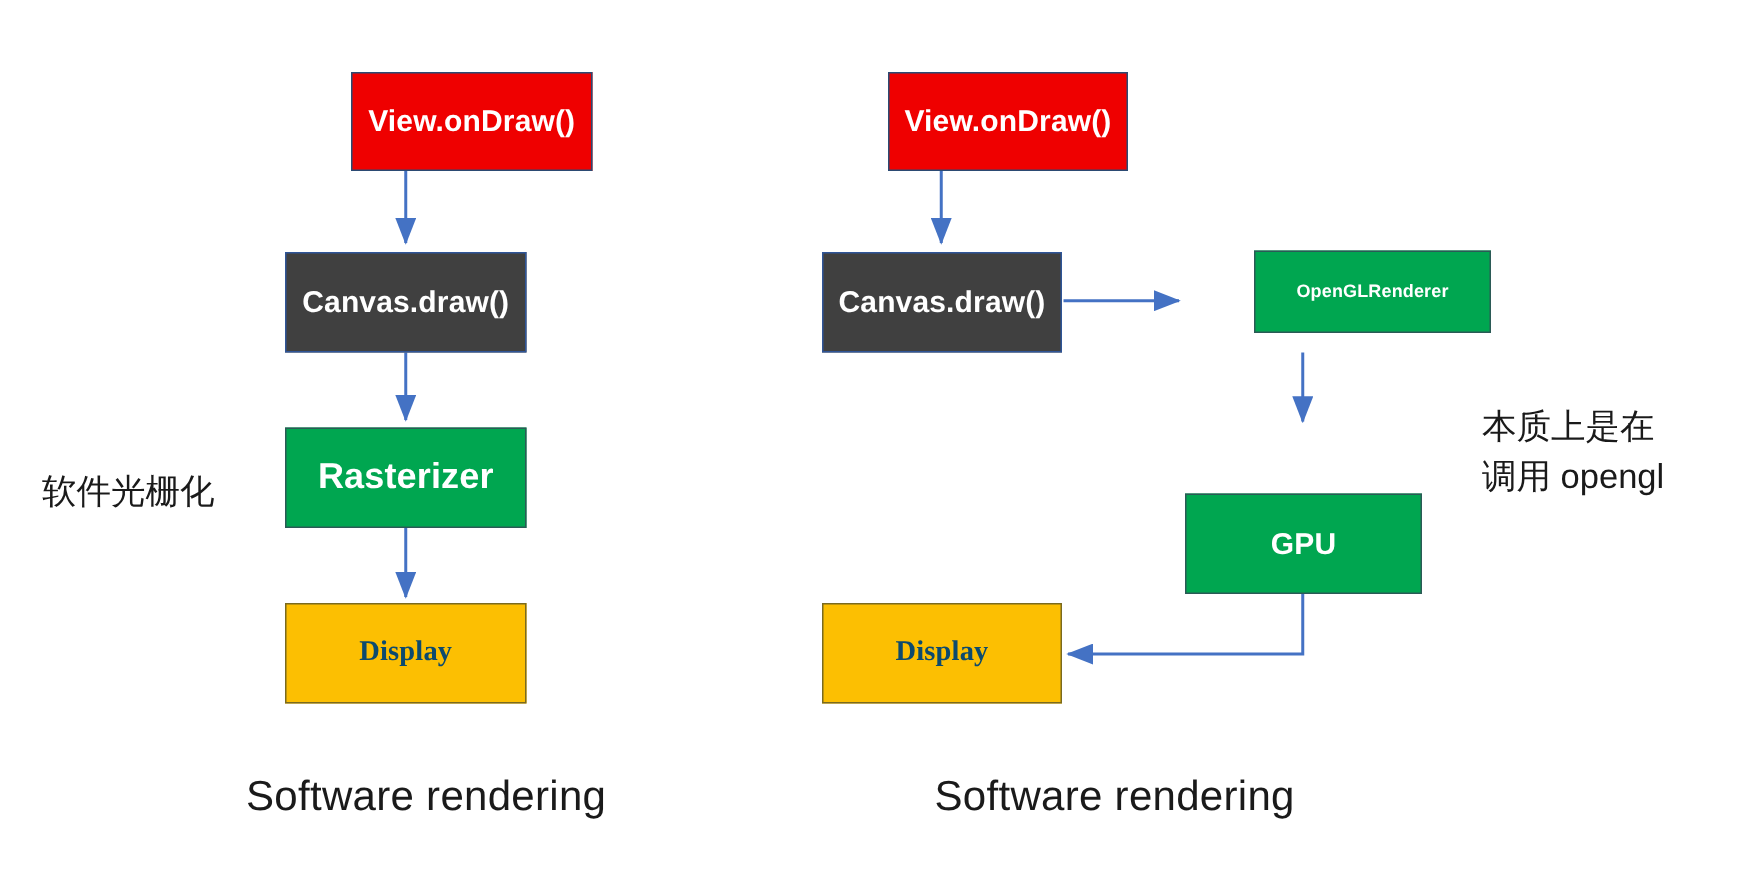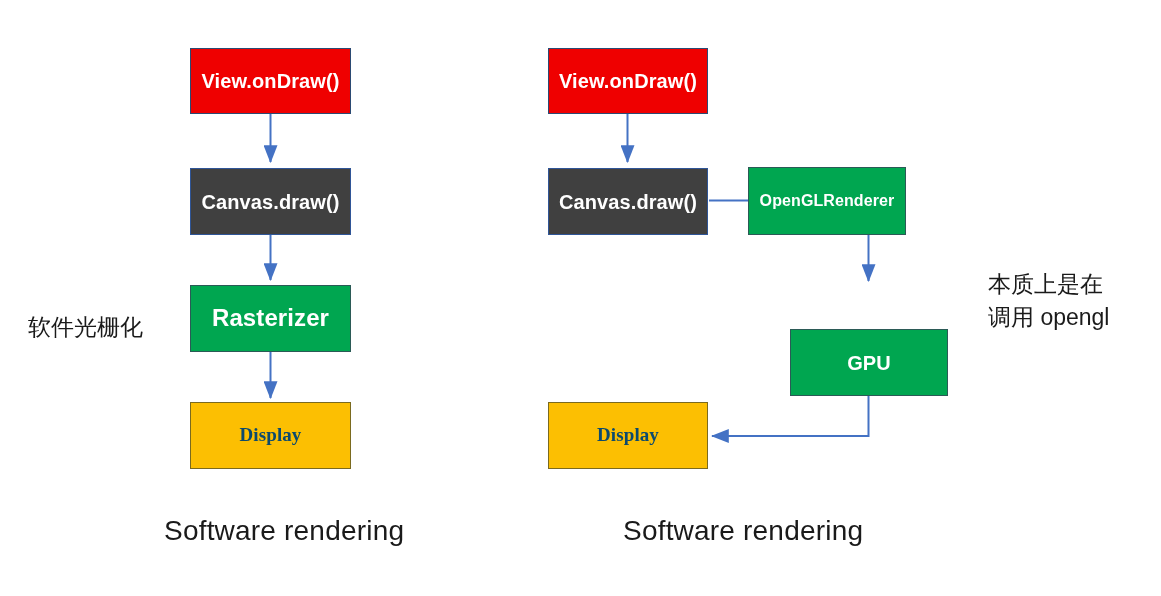--- a/index.html
+++ b/index.html
@@ -33,20 +33,21 @@
     justify-content: center;
     color: #ffffff;
     font-weight: bold;
     letter-spacing: 0.1px;
     text-align: center;
     line-height: 1.1;
   }
   .node-red {
     background: #ef0000;
     border: 1.5px solid #2b4a73;
+    margin-left: 44px;
   }
   .node-blue {
     background: #404040;
     border: 1.5px solid #2f5597;
   }
   .node-green {
     background: #00a650;
     border: 1.5px solid #2b5a56;
   }
   .node-yellow {
@@ -115,21 +116,21 @@
   <div class="caption caption-en" style="left:164px; top:515px;">Software rendering</div>
 
   <div class="node node-red" style="left:548px; top:48px; width:160px; height:66px; font-size:20px;">
     <span>View.onDraw()</span>
   </div>
 
   <div class="node node-blue" style="left:548px; top:168px; width:160px; height:67px; font-size:20px;">
     <span>Canvas.draw()</span>
   </div>
 
-  <div class="node node-green" style="left:748px; top:167px; width:158px; height:68px; font-size:16px;">
+  <div class="node node-green" style="left:836px; top:167px; width:158px; height:55px; font-size:12px;">
     <span>OpenGLRenderer</span>
   </div>
 
   <div class="node node-green" style="left:790px; top:285px; width:158px; height:67px; font-size:20px;margin-top:44px;">
     <span>GPU</span>
   </div>
 
   <div class="node node-yellow" style="left:548px; top:402px; width:160px; height:67px; font-size:19px;">
     <span>Display</span>
   </div>

